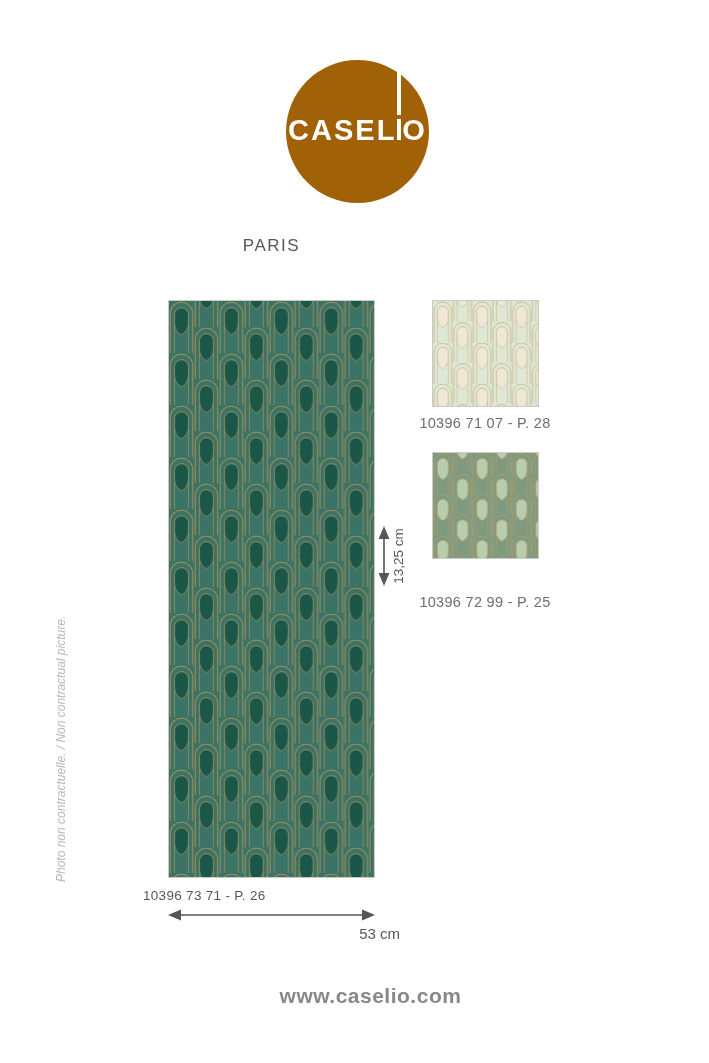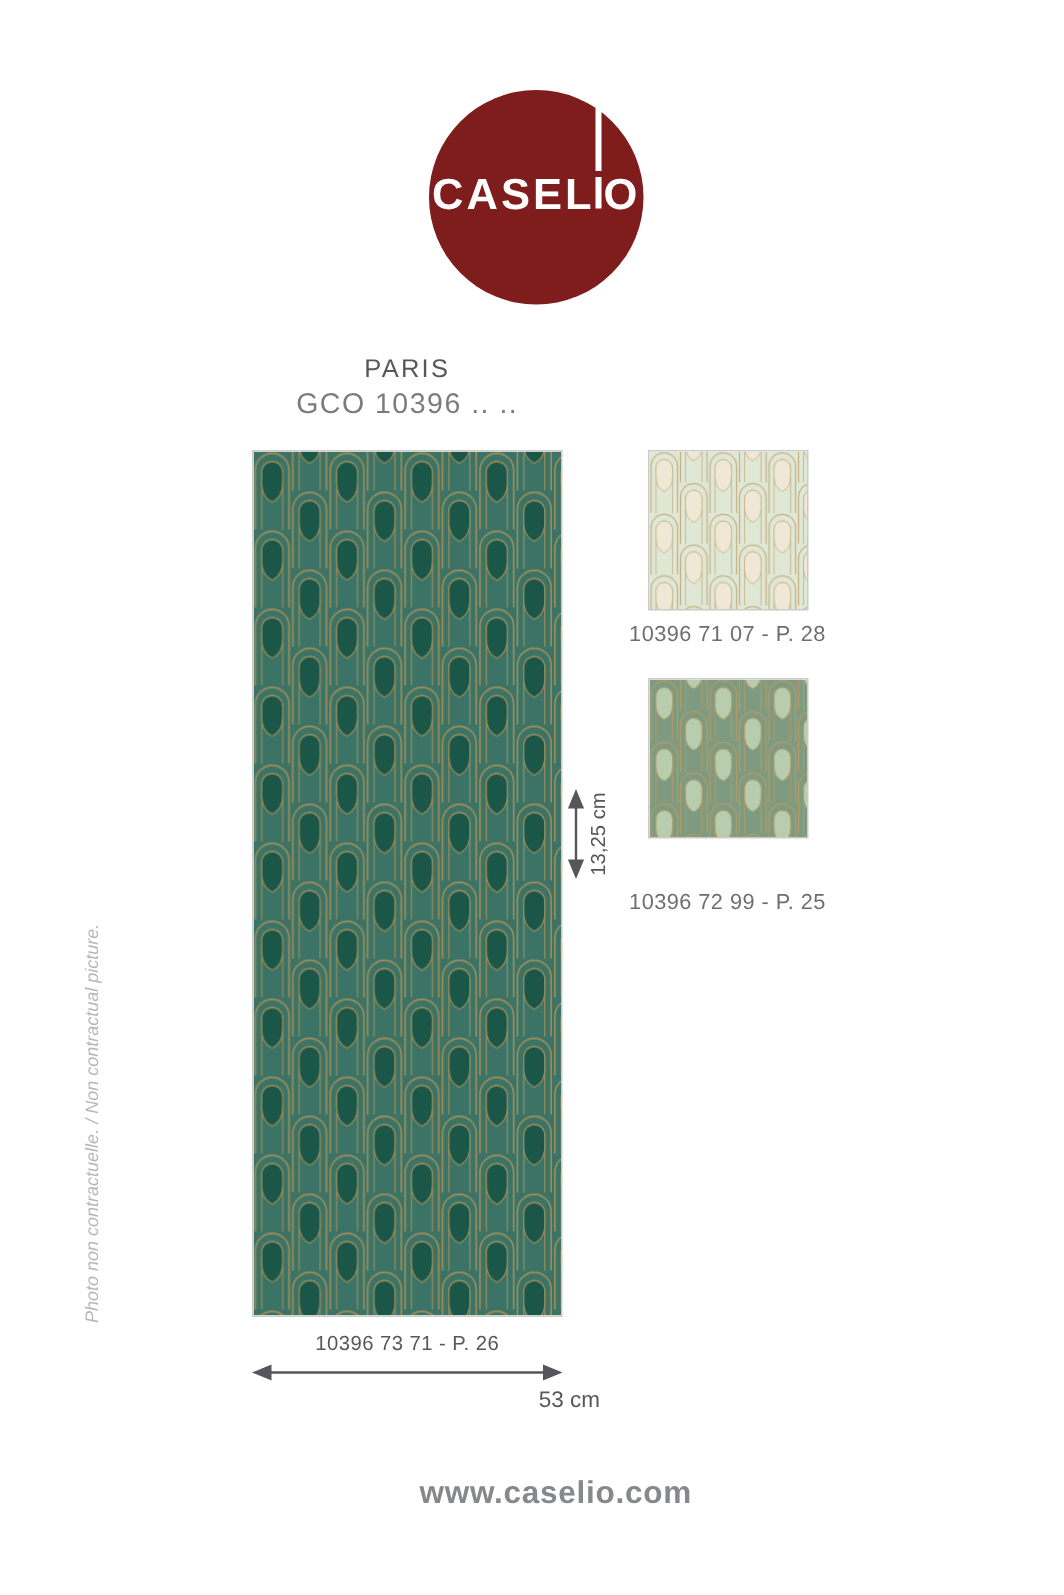--- a/index.html
+++ b/index.html
@@ -29,47 +29,46 @@
   .swatch-label{position:absolute;width:160px;text-align:center;
                 font-size:14.5px;letter-spacing:.3px;color:#6d6e71;}
   #swatch-1-label{left:405px;top:415px;}
   #swatch-2-label{left:405px;top:594px;}
 
   
   .vdim-arrow{position:absolute;left:377px;top:526px;}
   .vdim-label{position:absolute;left:391px;top:586px;width:60px;height:17px;
               transform:rotate(-90deg);transform-origin:0 0;text-align:center;
               font-size:13.5px;color:#55565a;white-space:nowrap;}
-  .bottom-ref{position:absolute;left:143px;top:888px;width:257px;text-align:center;
+  .bottom-ref{position:absolute;left:143px;top:888px;width:257px;text-align:left;
               font-size:13.5px;letter-spacing:.3px;color:#57585b;}
   .hdim-arrow{position:absolute;left:168px;top:908px;}
   .width-label{position:absolute;left:143px;top:925px;width:257px;text-align:right;
                font-size:15px;color:#57585b;}
 
   
   .photo-caption{position:absolute;left:54px;top:882px;width:300px;height:17px;
                  transform:rotate(-90deg);transform-origin:0 0;
                  font-size:12px;font-style:italic;color:#b5b7b9;white-space:nowrap;}
 
   
   .website{position:absolute;left:16px;top:984px;width:709px;text-align:center;
            font-size:21px;font-weight:bold;letter-spacing:.5px;color:#87888b;}
 </style>
 </head>
 <body>
 
-<div class="logo-circle" style="background: #7f1d1d;">
+<div class="logo-circle" style="background: #a16207;">
   <div class="logo-word">
     <span>CASEL</span><span class="i-col"><span class="i-bar"></span><span class="i-stem"></span></span><span>O</span>
   </div>
 </div>
 
 <div class="header">
   <div class="collection">PARIS</div>
-  <div class="reference">GCO 10396 .. ..</div>
 </div>
 
 <div id="main-panel" class="pattern-box">
     <svg style="position:absolute;inset:0;width:100%;height:100%;display:block">
     <defs>
         <pattern id="pat-main" width="49.92" height="52" patternUnits="userSpaceOnUse">
       <g transform="scale(1.04)">
         <rect width="48" height="50" fill="#3b7466"></rect>
         <g transform="translate(0,0)">
     <path d="M1.2,50 V12 A10.8,10.8 0 0 1 22.8,12 V50" fill="none" stroke="#a18d58" stroke-width="1"></path>

